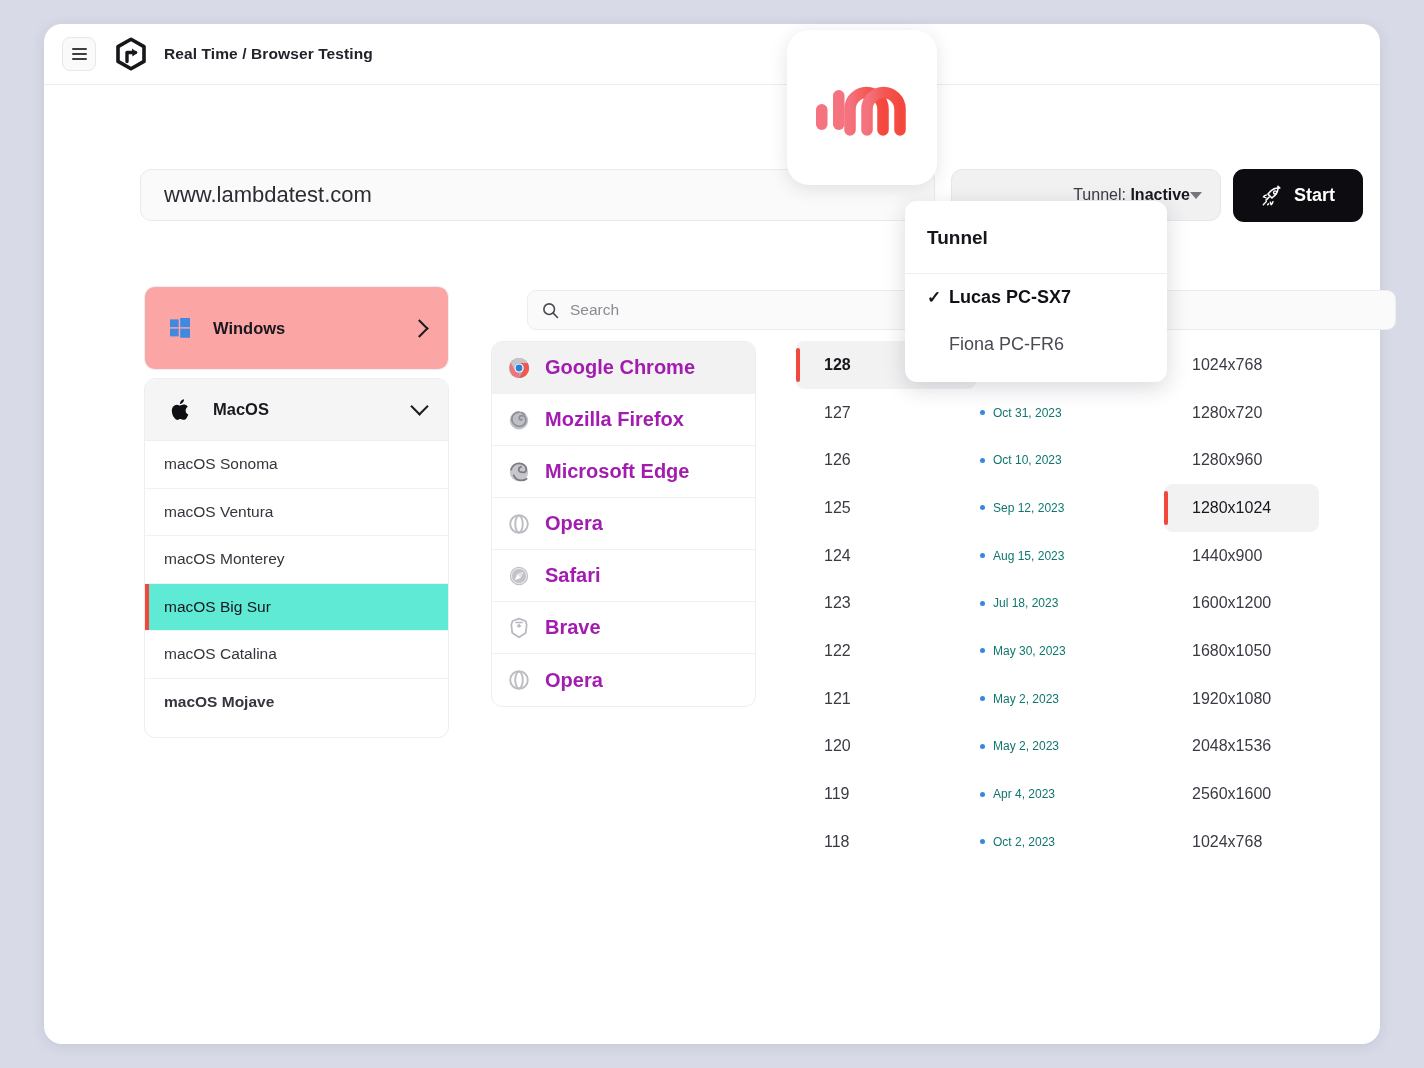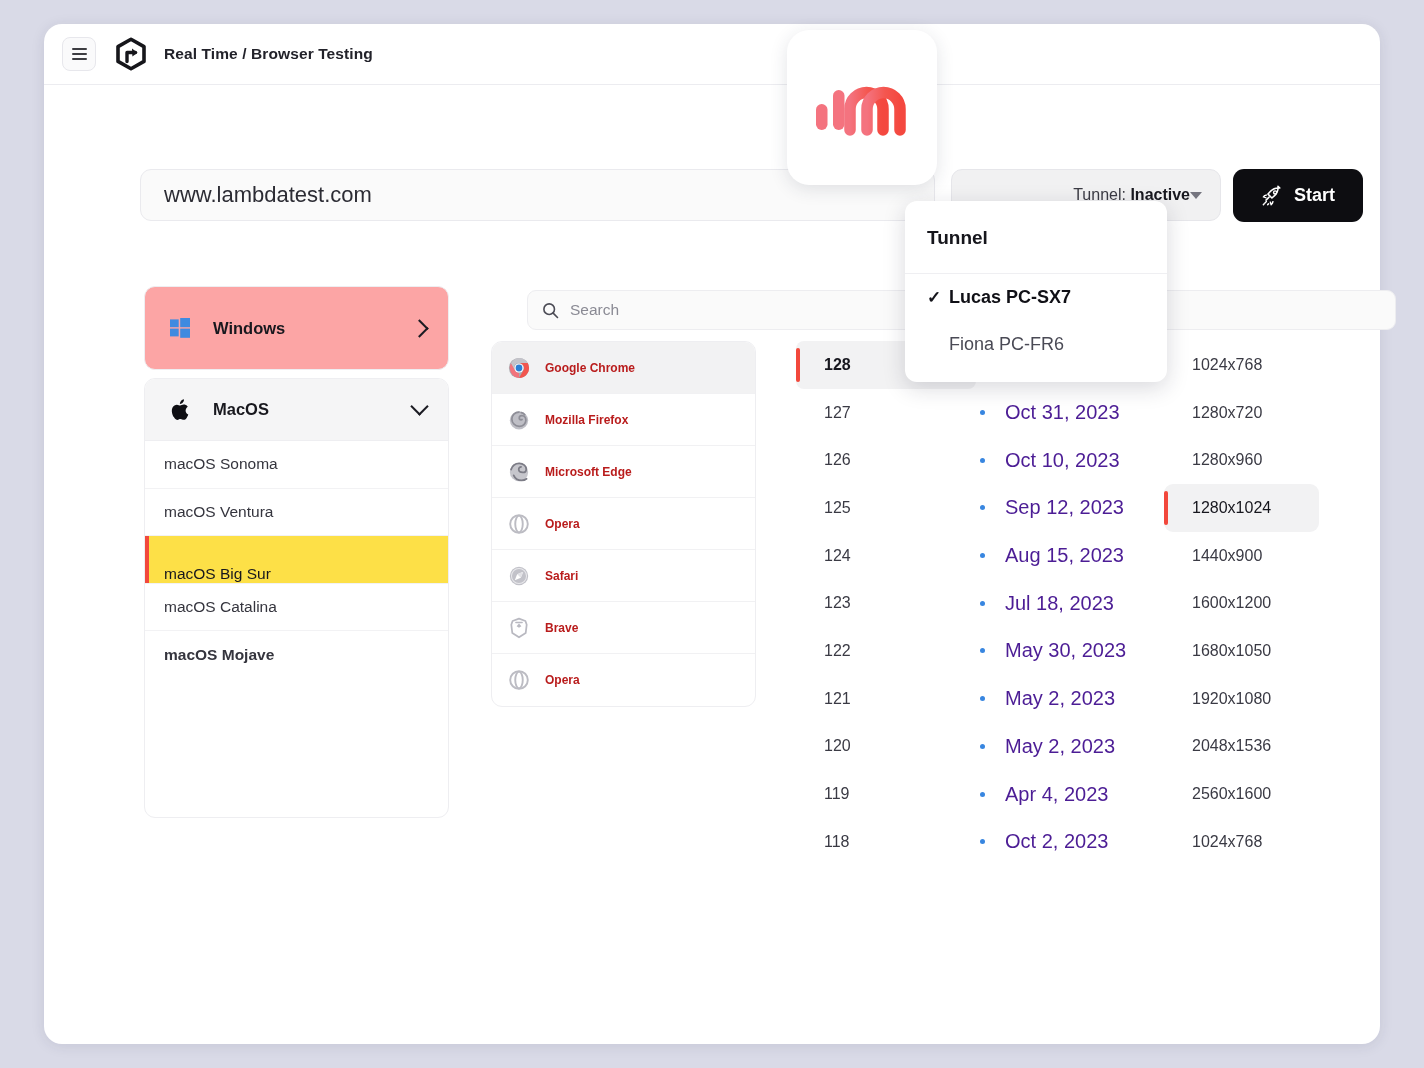--- a/index.html
+++ b/index.html
@@ -182,21 +182,21 @@
     border: 1px solid #eeeef1;
     border-radius: 11px;
     display: flex;
     align-items: center;
     padding: 0 22px 0 25px;
     cursor: pointer;
   }
   .os-card-mac {
     position: absolute;
     left: 100px; top: 354px;
-    width: 305px; height: 440px;
+    width: 305px; height: 360px;
     background: #fff;
     border: 1px solid #eeeef1;
     border-radius: 11px;
     overflow: hidden;
   }
   .os-head {
     height: 62px;
     display: flex;
     align-items: center;
     padding: 0 22px 0 25px;
@@ -225,21 +225,21 @@
     height: 47.5px;
     display: flex;
     align-items: center;
     padding-left: 19px;
     font-size: 15.5px;
     color: #35353e;
     border-bottom: 1px solid #f2f2f4;
     cursor: pointer;
   }
   .os-version:last-child { border-bottom: none; font-weight: bold; }
-  .os-version.active { background: #fde047; color: #17171d; align-items: flex-end; }
+  .os-version.active { background: #5eead4; color: #17171d; }
   .os-version.active::before {
     content: "";
     position: absolute;
     left: 0; top: 0;
     width: 4px; height: 100%;
     background: #f2483c;
   }
 
   
   .search-box {
@@ -280,23 +280,23 @@
     display: flex;
     align-items: center;
     padding-left: 16px;
     gap: 15px;
     border-bottom: 1px solid #f1f1f3;
     cursor: pointer;
   }
   .browser-row:last-child { border-bottom: none; }
   .browser-row.active { background: #f2f2f3; }
   .browser-label {
-    font-size: 12px;
+    font-size: 20px;
     font-weight: 700;
-    color: #b91c1c;
+    color: #a21caf;
   }
 
   
   .version-list {
     position: absolute;
     left: 752px; top: 317px;
     width: 180px;
   }
   .version-row {
     position: relative;
@@ -326,23 +326,23 @@
   
   .date-list {
     position: absolute;
     left: 930px; top: 317px;
     width: 200px;
   }
   .date-row {
     height: 47.7px;
     display: flex;
     align-items: center;
-    gap: 20px;
-    font-size: 20px;
-    color: #4c1d95;
+    gap: 8px;
+    font-size: 12px;
+    color: #0f766e;
   }
   .date-dot {
     width: 5px; height: 5px;
     border-radius: 50%;
     background: #3886e0;
     flex: none;
     margin-left: 6px;
   }
 
   
@@ -469,20 +469,23 @@
       </span>
       <span class="os-name">MacOS</span>
       <span class="chev down"></span>
     </div>
     <div class="os-version">
       <span>macOS Sonoma</span>
     </div>
     <div class="os-version">
       <span>macOS Ventura</span>
     </div>
+    <div class="os-version">
+      <span>macOS Monterey</span>
+    </div>
     <div class="os-version active">
       <span>macOS Big Sur</span>
     </div>
     <div class="os-version">
       <span>macOS Catalina</span>
     </div>
     <div class="os-version">
       <span>macOS Mojave</span>
     </div>
   </div>

